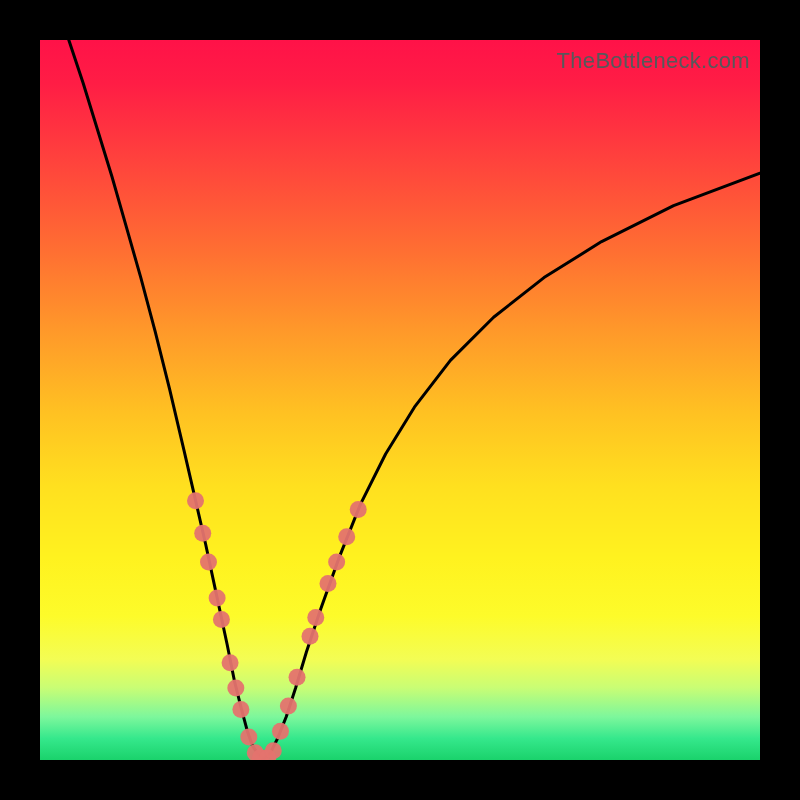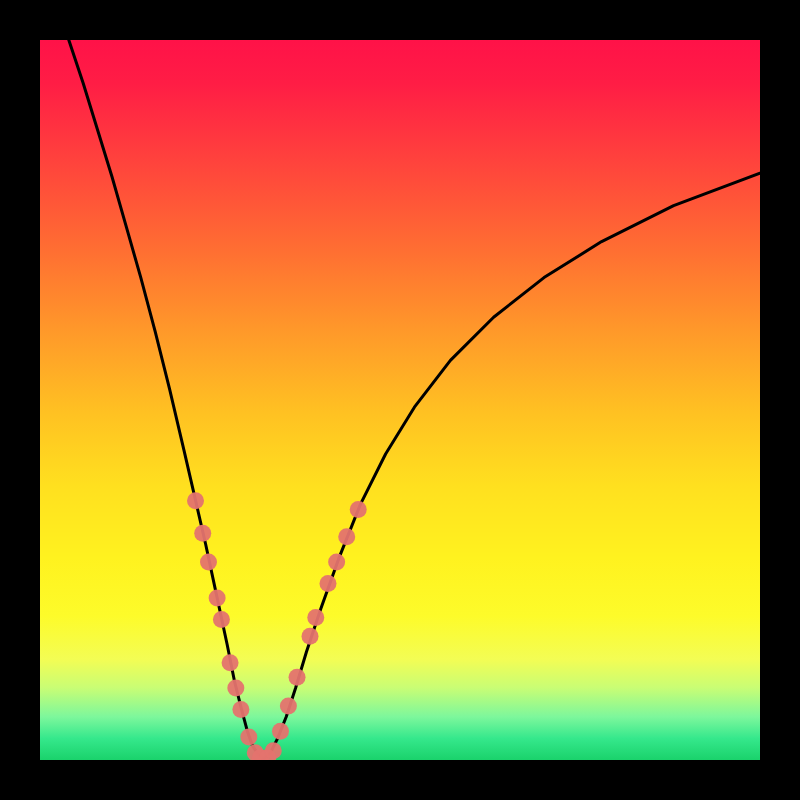--- a/index.html
+++ b/index.html
@@ -92,15 +92,16 @@
           <circle cx="257.04" cy="637.20" r="8.5" fill="#e4736e" fill-opacity="0.95"></circle>
           <circle cx="270.00" cy="596.16" r="8.5" fill="#e4736e" fill-opacity="0.95"></circle>
           <circle cx="275.76" cy="577.44" r="8.5" fill="#e4736e" fill-opacity="0.95"></circle>
           <circle cx="288.00" cy="543.60" r="8.5" fill="#e4736e" fill-opacity="0.95"></circle>
           <circle cx="296.64" cy="522.00" r="8.5" fill="#e4736e" fill-opacity="0.95"></circle>
           <circle cx="306.72" cy="496.80" r="8.5" fill="#e4736e" fill-opacity="0.95"></circle>
           <circle cx="318.24" cy="469.44" r="8.5" fill="#e4736e" fill-opacity="0.95"></circle>
         </g>
     </svg>
 
+    <div class="watermark">TheBottleneck.com</div>
   </div>
 
 </div>
 
 </body></html>

